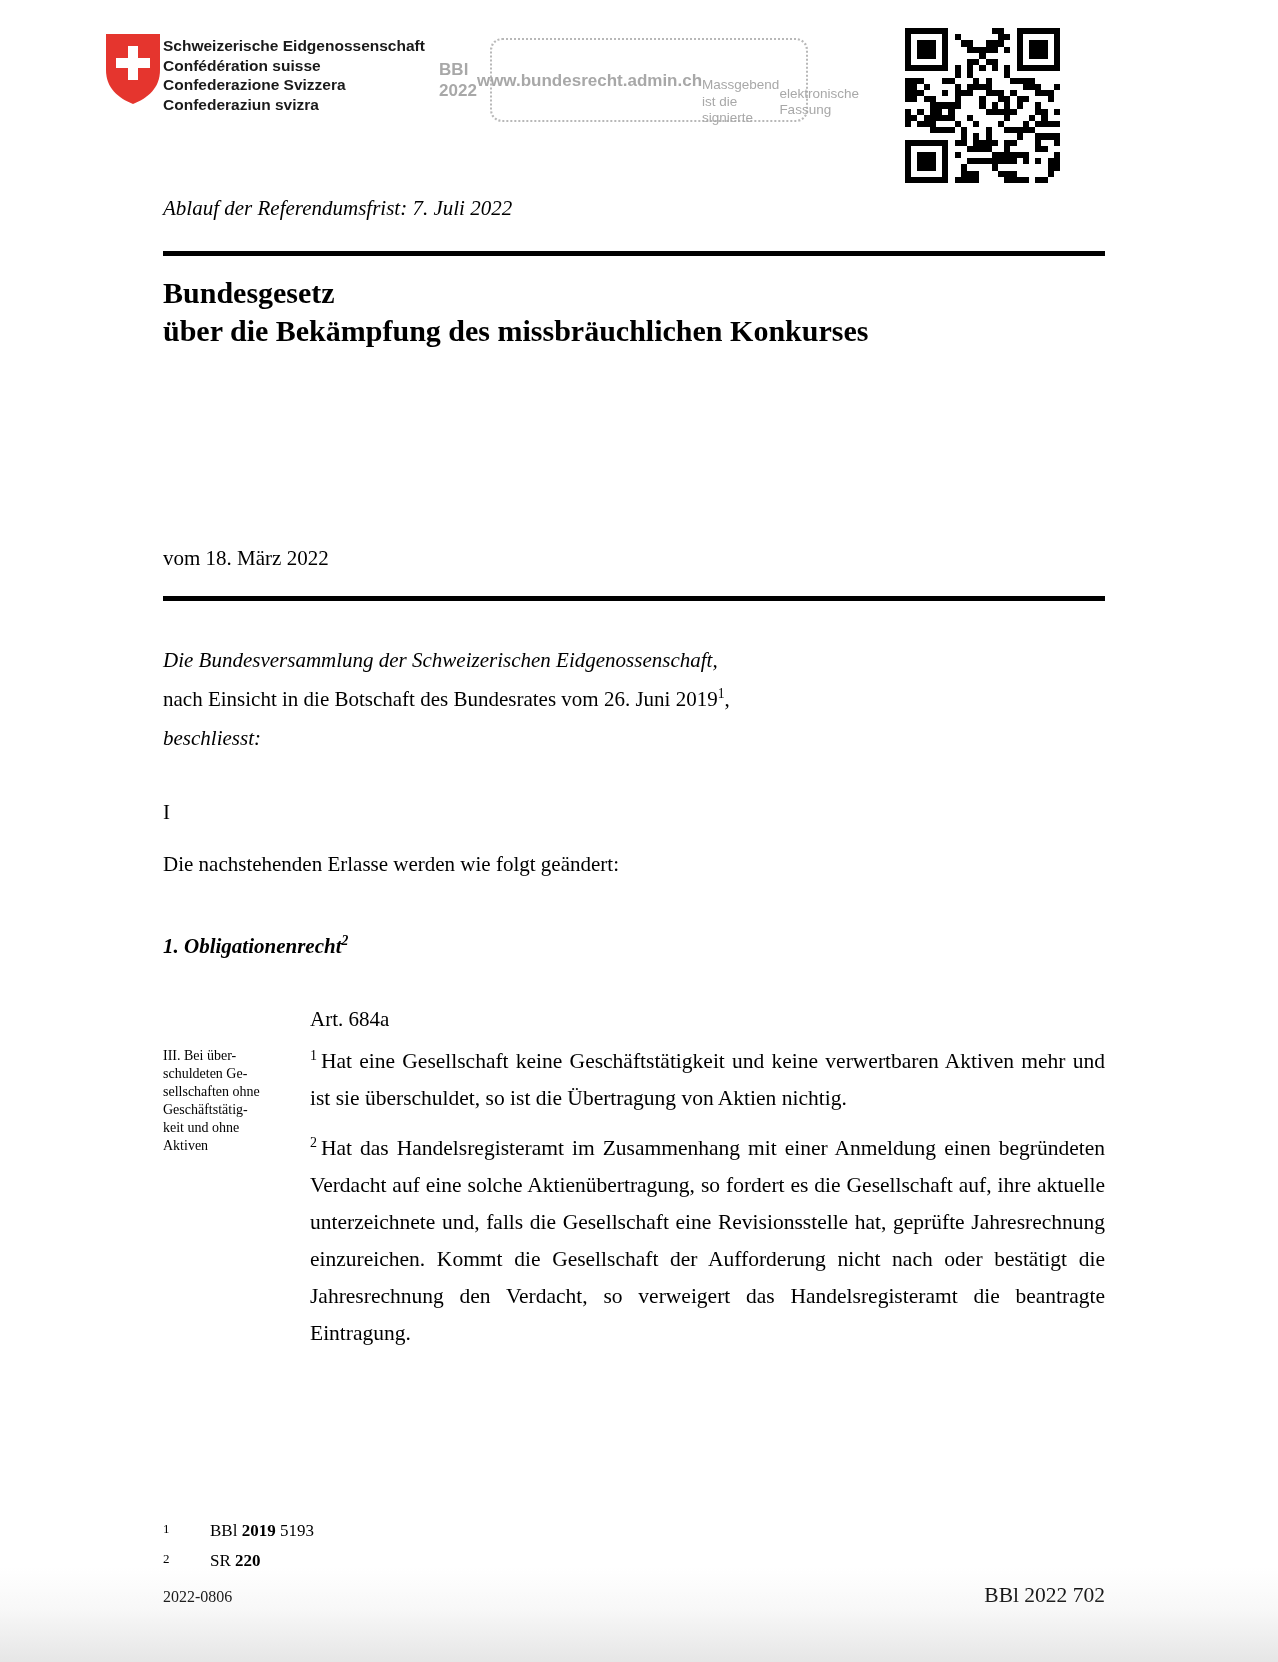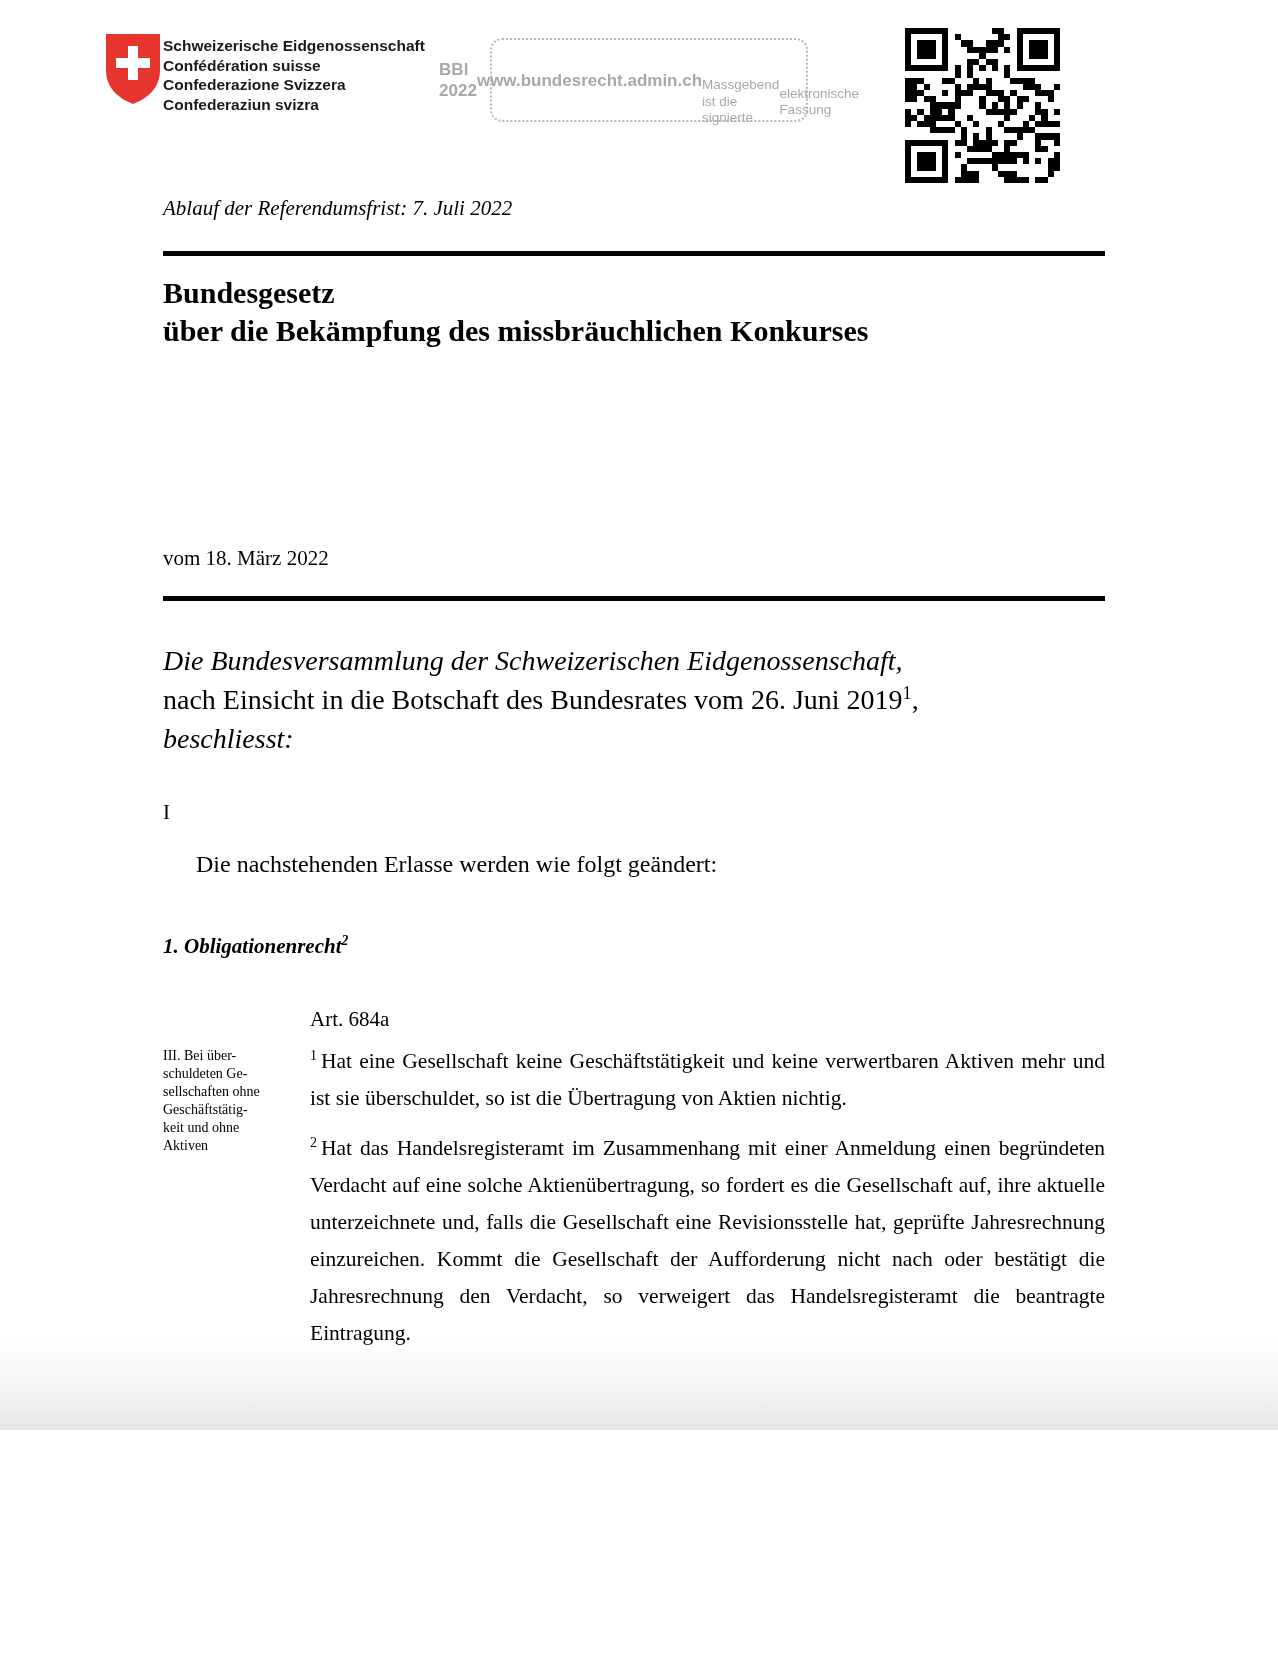--- a/index.html
+++ b/index.html
@@ -1,18 +1,18 @@
 <!DOCTYPE html>
 <html lang="de"><head>
 <meta charset="utf-8">
 <style>
   html,body{margin:0;padding:0;background:#ffffff;}
   .page{
     position:relative;
-    width:1278px;height:1430px;
+    width:1278px;height:1662px;
     background:#ffffff;
     font-family:"Liberation Serif","DejaVu Serif",serif;
     color:#000;
     overflow:hidden;
   }
   .page::after{
     content:"";position:absolute;left:0;right:0;bottom:0;height:95px;
     background:linear-gradient(180deg, rgba(220,220,220,0) 0%, rgba(214,214,214,0.18) 45%, rgba(205,205,205,0.50) 100%);
     pointer-events:none;
   }
@@ -37,24 +37,24 @@
   
   .col{position:absolute;left:163px;width:942px;}
   .rule{height:4.5px;background:#000;}
   
   .referendum{top:193px;font-style:italic;font-size:21px;line-height:30px;}
   .rule1{top:251px;}
   .title{top:274px;font-size:30px;font-weight:700;line-height:38px;}
   .subtitle{top:361px;font-size:23.5px;font-weight:700;line-height:30px;white-space:pre-line;}
   .datum{top:543px;font-size:21px;line-height:30px;}
   .rule2{top:596px;}
-  .preamble{top:641px;font-size:28px;line-height:39px;}
+  .preamble{top:641px;font-size:21px;line-height:39px;}
   .preamble .it{font-style:italic;}
   .numeral{top:797px;font-size:21px;line-height:30px;}
-  .intro{top:849px;font-size:24px;line-height:30px;margin-left:33px;}
+  .intro{top:849px;font-size:21px;line-height:30px;}
   .chapter{top:929px;font-size:21px;font-weight:700;line-height:34px;font-style:italic;}
   sup{font-size:65%;line-height:0;vertical-align:super;}
   .article{top:1004px;}
   .art-heading{margin-left:147px;font-size:21px;line-height:30px;}
   .art-body{display:flex;margin-top:9px;}
   .margin-note{
     width:147px;flex:none;box-sizing:border-box;padding-right:14px;padding-top:4px;
     font-size:14px;line-height:18px;white-space:pre-line;
   }
   .paras{flex:1;}

